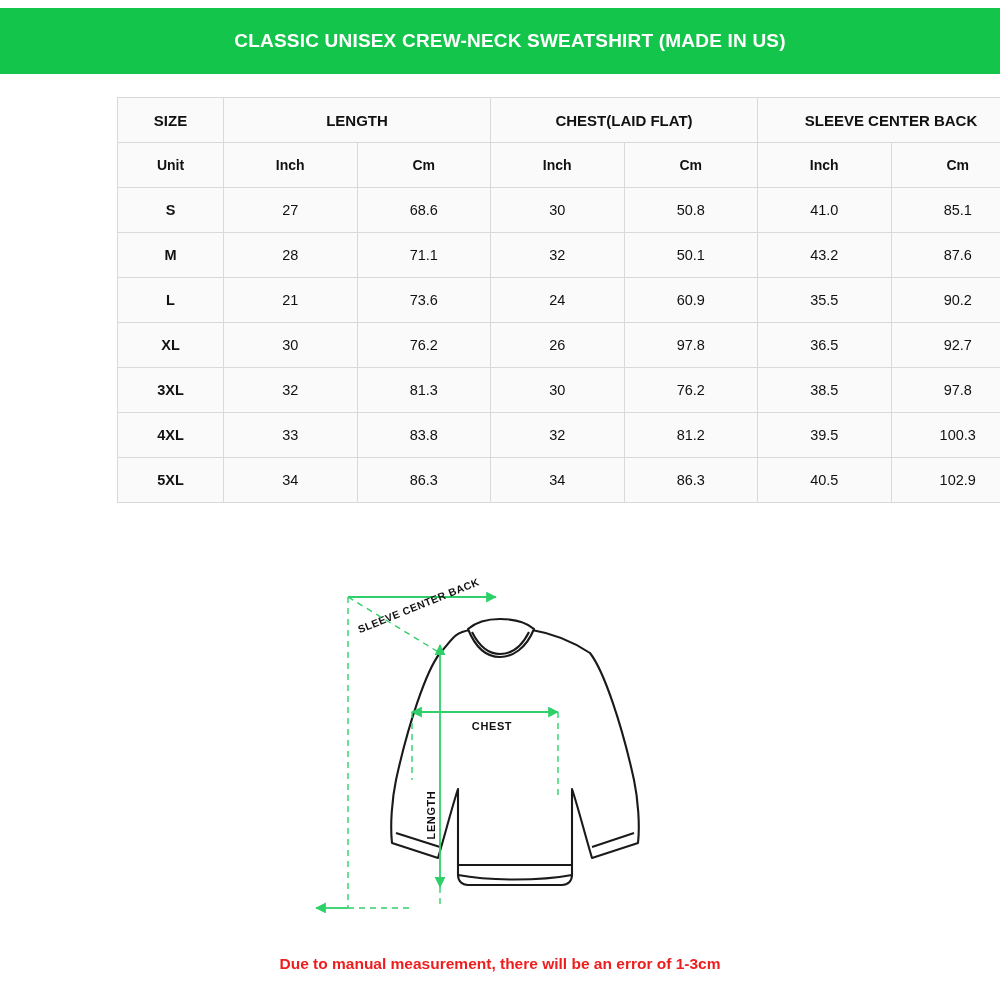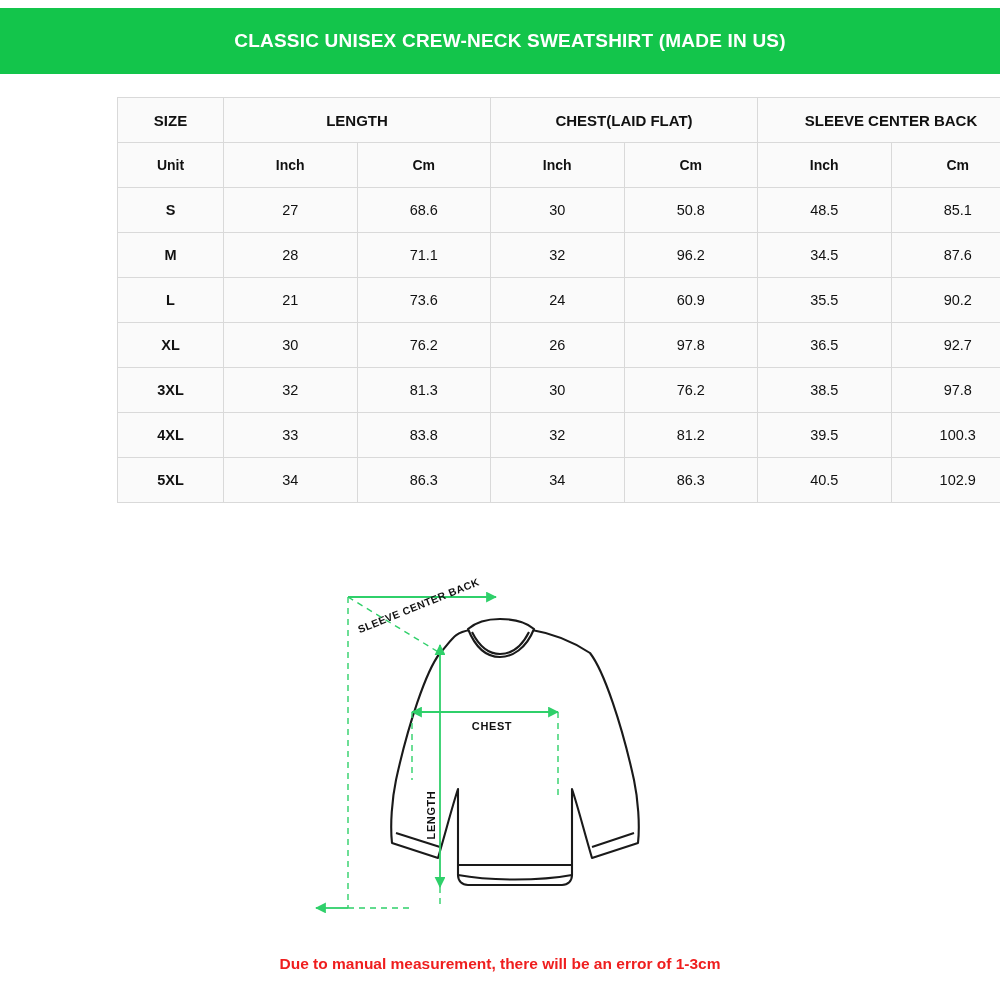--- a/index.html
+++ b/index.html
@@ -118,30 +118,30 @@
           <td class="col-unit">Cm</td>
         </tr>
       </thead>
       <tbody>
         <tr>
           <td class="size-cell">S</td>
           <td>27</td>
           <td>68.6</td>
           <td>30</td>
           <td>50.8</td>
-          <td>48.5</td>
+          <td>41.0</td>
           <td>85.1</td>
         </tr>
         <tr>
           <td class="size-cell">M</td>
           <td>28</td>
           <td>71.1</td>
           <td>32</td>
-          <td>96.2</td>
-          <td>34.5</td>
+          <td>50.1</td>
+          <td>43.2</td>
           <td>87.6</td>
         </tr>
         <tr>
           <td class="size-cell">L</td>
           <td>21</td>
           <td>73.6</td>
           <td>24</td>
           <td>60.9</td>
           <td>35.5</td>
           <td>90.2</td>

